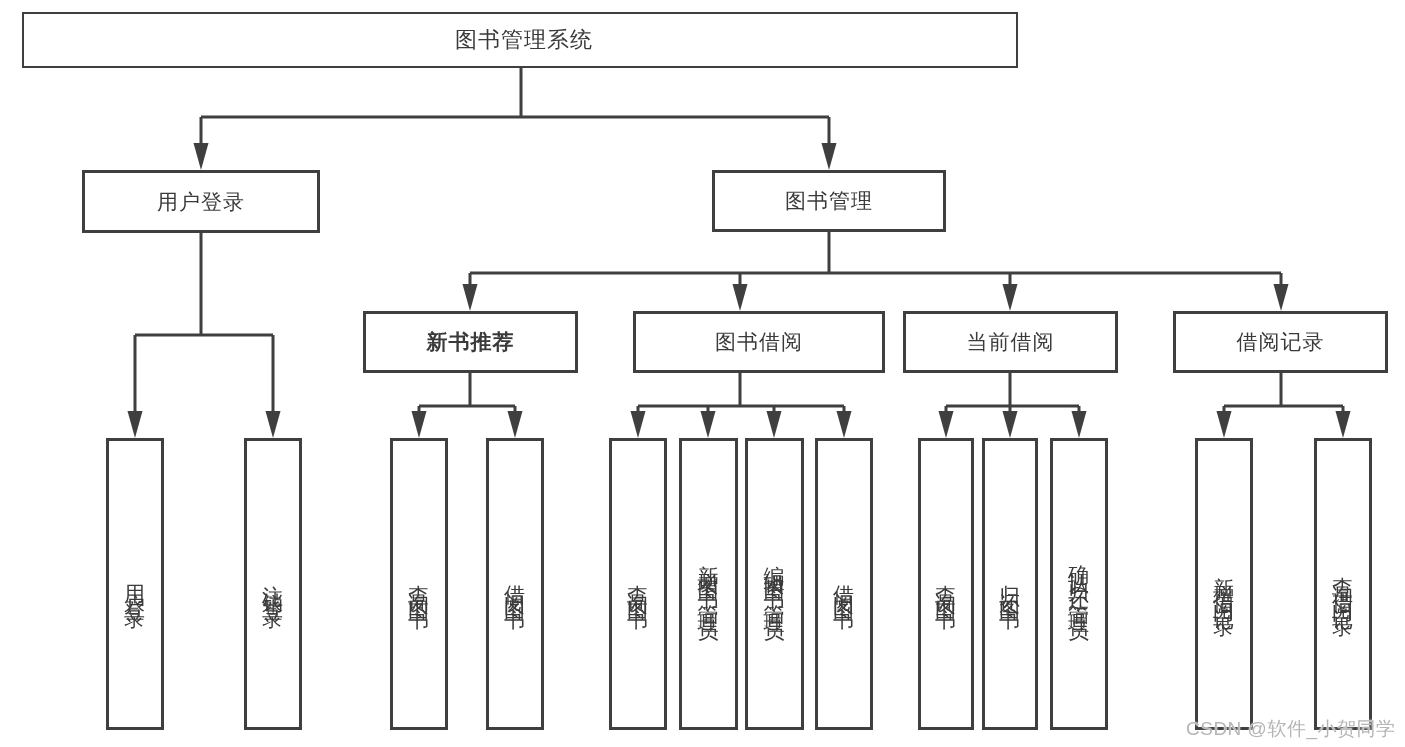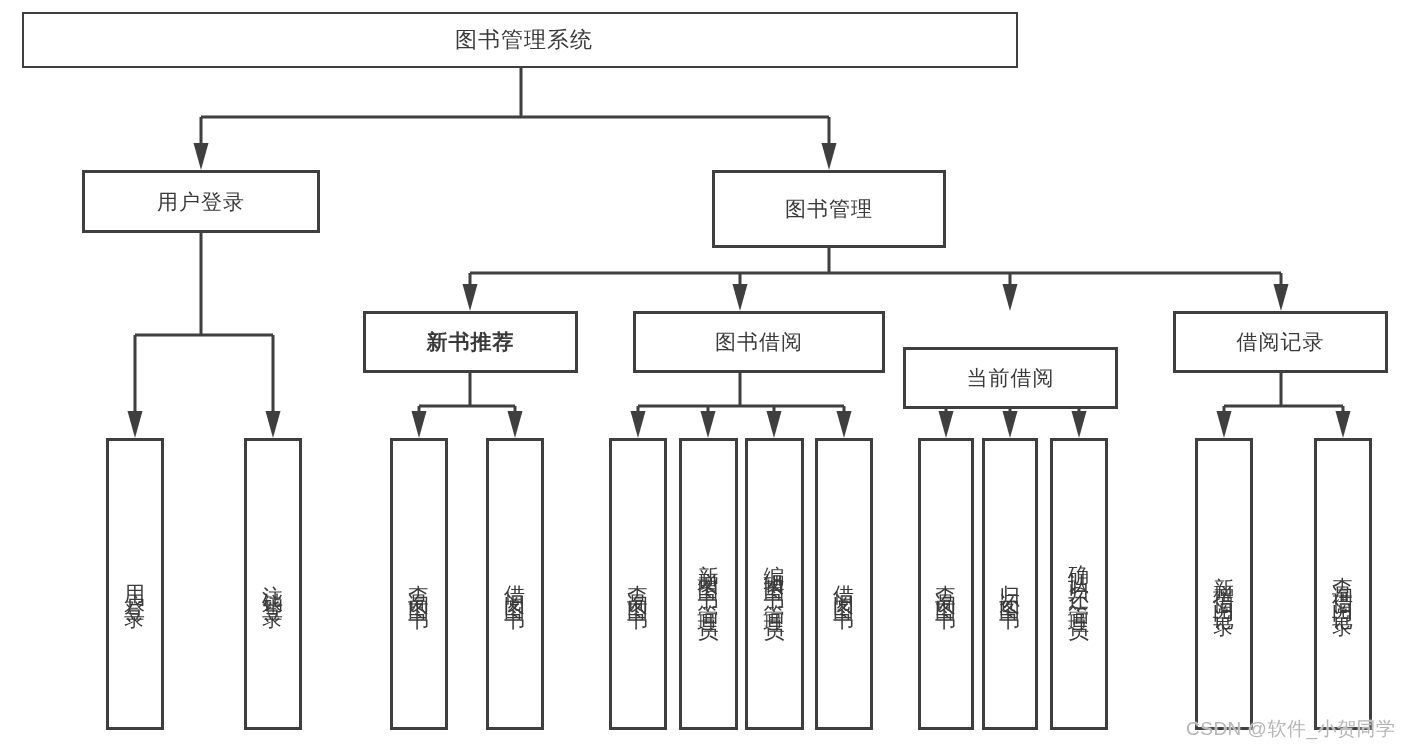--- a/index.html
+++ b/index.html
@@ -121,25 +121,25 @@
     <g>
       <path d="M1281 373 V406 M1224 406 H1343 M1224 406 V412 M1343 406 V412"></path>
       <polygon points="1224,438 1216.5,411 1231.5,411"></polygon>
       <polygon points="1343,438 1335.5,411 1350.5,411"></polygon>
     </g>
   </svg>
 
   <div class="box root" style="left:22px; top:12px; width:996px; height:56px;padding-left:8px;">图书管理系统</div>
 
   <div class="box" style="left:82px; top:170px; width:238px; height:63px;">用户登录</div>
-  <div class="box" style="left:712px; top:170px; width:234px; height:78px;">图书管理</div>
+  <div class="box" style="left:712px; top:170px; width:234px; height:62px;">图书管理</div>
 
   <div class="box" style="left:363px; top:311px; width:215px; height:62px;font-weight:bold;">新书推荐</div>
   <div class="box" style="left:633px; top:311px; width:252px; height:62px;">图书借阅</div>
-  <div class="box" style="left:903px; top:311px; width:215px; height:62px;margin-top:36px;">当前借阅</div>
+  <div class="box" style="left:903px; top:311px; width:215px; height:62px;">当前借阅</div>
   <div class="box" style="left:1173px; top:311px; width:215px; height:62px;">借阅记录</div>
 
   <div class="vbox" style="left:106px; top:438px; width:58px; height:292px;">
     <span>用户登录</span>
   </div>
   <div class="vbox" style="left:244px; top:438px; width:58px; height:292px;">
     <span>注销登录</span>
   </div>
 
   <div class="vbox" style="left:390px; top:438px; width:58px; height:292px;">

